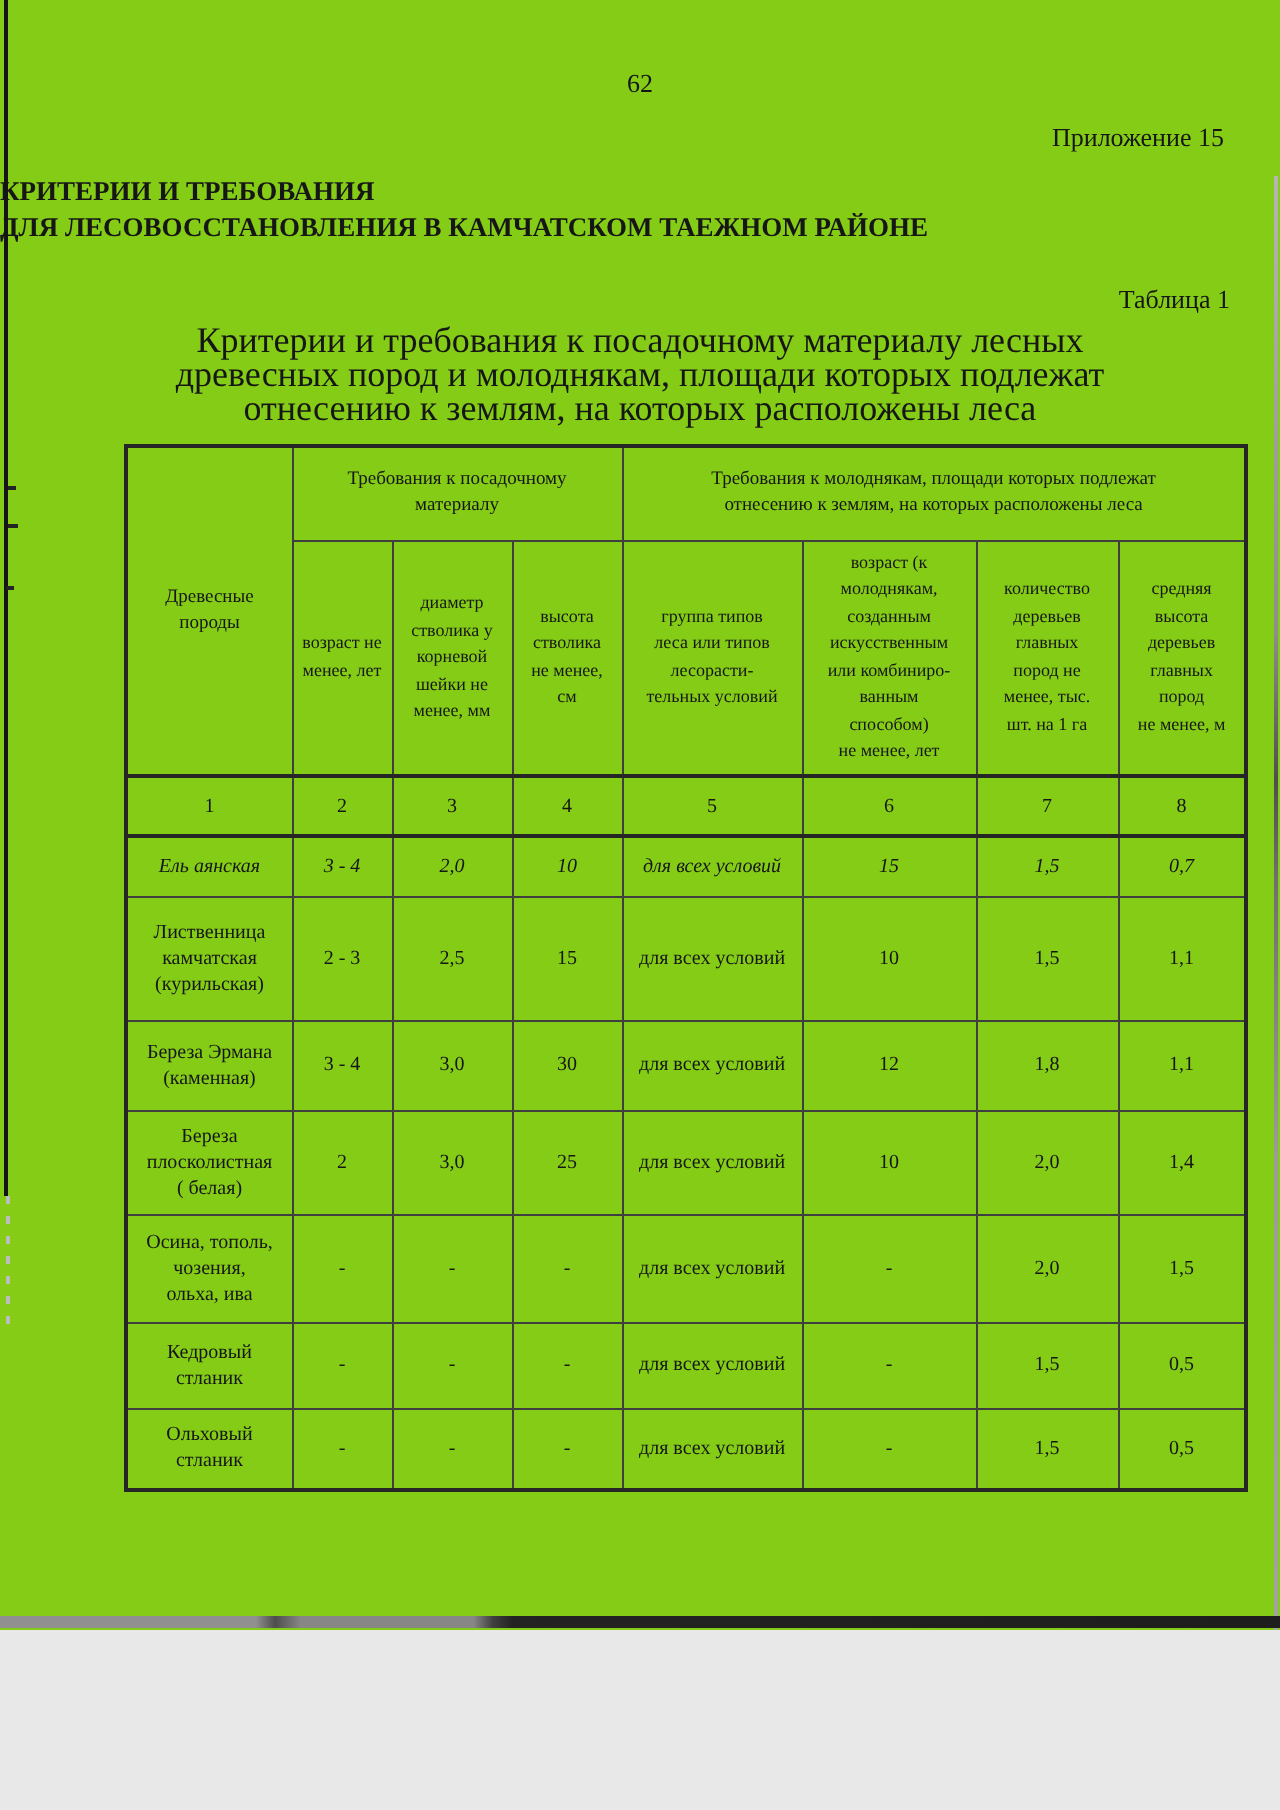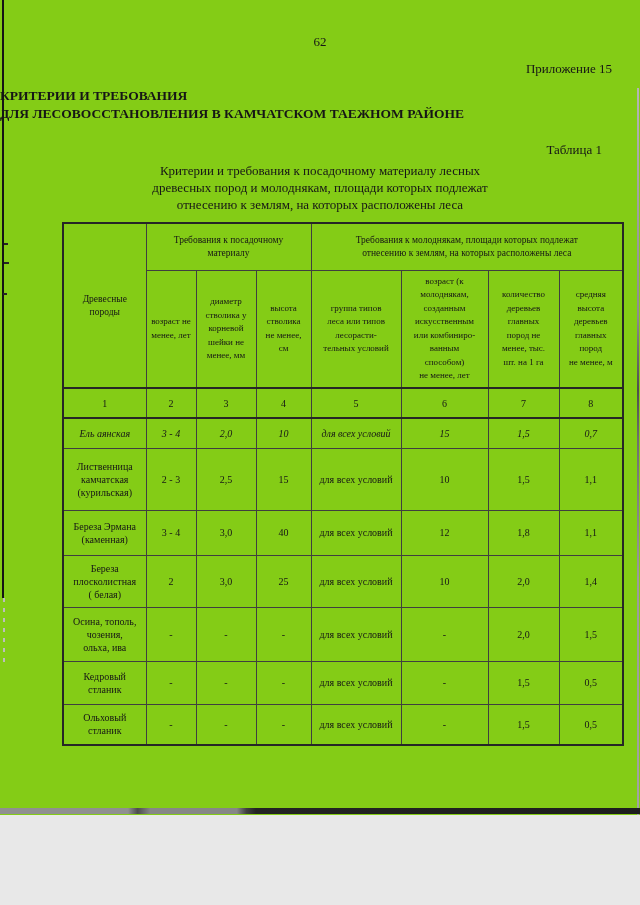--- a/index.html
+++ b/index.html
@@ -24,22 +24,22 @@
   .speck.s2{left:4px;top:262px;width:5px;height:2px;}
   .speck.s3{left:3px;top:293px;width:4px;height:2px;}
   .right-line{position:absolute;right:1px;top:88px;width:2px;height:817px;
     background:linear-gradient(to bottom,#b5b5b5 0%,#8d8d8d 28%,#4e4e4e 37%,#6f6f6f 43%,#9b9b9b 60%,#a5a5a5 100%);}
   .bottom-bar{position:absolute;left:0;bottom:1px;width:640px;height:6px;
     background:linear-gradient(90deg,#909090 0%,#909090 20%,#4d4d4d 21.5%,#878787 23.5%,#878787 37%,#404040 38.5%,#232323 40%,#1d1d1d 100%);}
   
   .page-number{margin:0;padding-top:34px;text-align:center;font-size:13px;line-height:15px;}
   .annex{margin-top:9px;padding-right:28px;text-align:right;font-size:13px;line-height:21px;}
   .doc-title{margin-top:8px;text-align:left;font-weight:bold;font-size:13.5px;line-height:18px;}
-  .table-label{margin-top:19px;padding-right:38px;text-align:right;font-size:13px;line-height:15px;}
-  .caption{margin-top:5px;text-align:center;font-size:13px;line-height:17px;}
+  .table-label{margin-top:19px;padding-right:25px;text-align:right;font-size:13px;line-height:15px;}
+  .caption{margin-top:5px;text-align:center;font-size:18px;line-height:17px;}
   
   table.criteria{
     margin:9px 0 0 62px;
     width:560px;
     border-collapse:collapse;
     table-layout:fixed;
     border:2px solid #262626;
     font-size:9.5px;
   }
   table.criteria td{
@@ -183,21 +183,21 @@
         <td>для всех условий</td>
         <td>10</td>
         <td>1,5</td>
         <td>1,1</td>
       </tr>
       <tr class="data r2">
         <td class="species">Береза Эрмана
 (каменная)</td>
         <td>3 - 4</td>
         <td>3,0</td>
-        <td>40</td>
+        <td>30</td>
         <td>для всех условий</td>
         <td>12</td>
         <td>1,8</td>
         <td>1,1</td>
       </tr>
       <tr class="data r3">
         <td class="species">Береза
 плосколистная
 ( белая)</td>
         <td>2</td>

